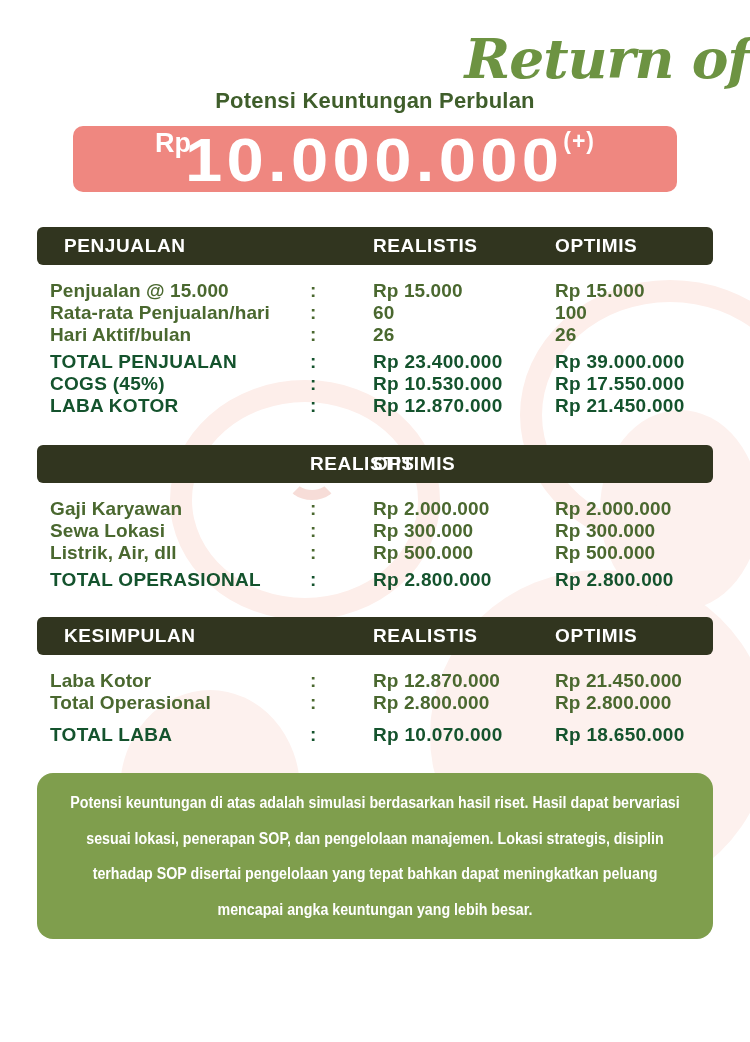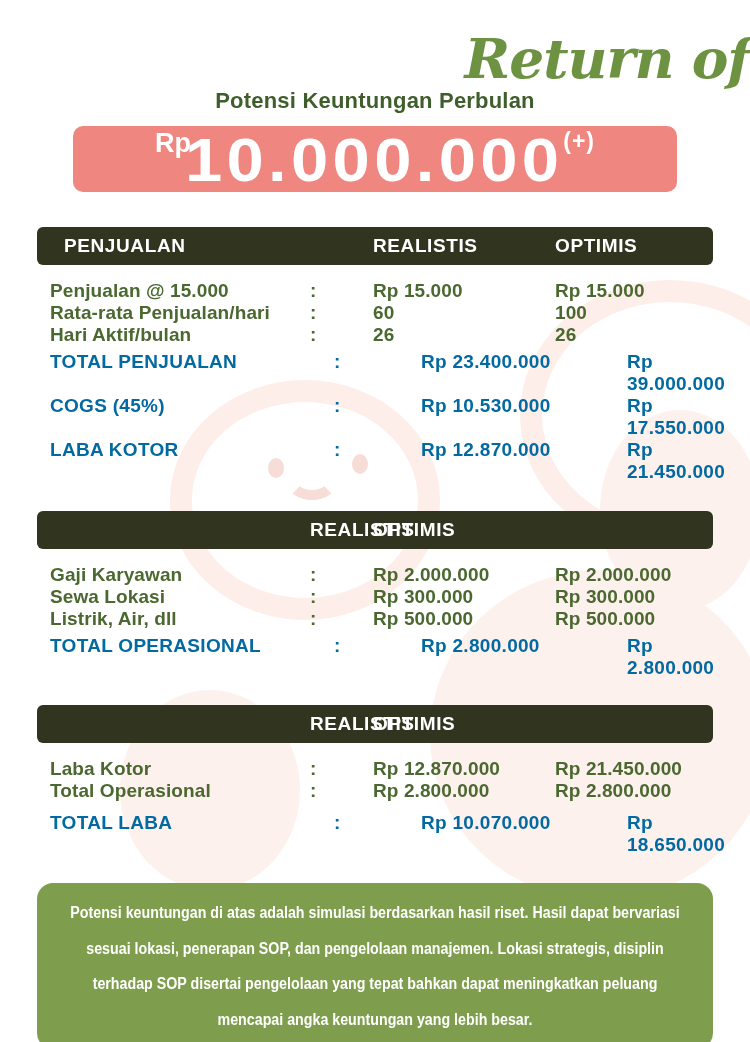--- a/index.html
+++ b/index.html
@@ -72,21 +72,21 @@
   .trow {
     display:grid;
     grid-template-columns:260px 63px 182px 1fr;
     font-size:19px;
     line-height:22px;
     font-weight:bold;
     color:#4a682f;
     letter-spacing:0.1px;
   }
   .totals { margin-top:5px; }
-  .totals .trow { color:#0369a1; letter-spacing:0.3px;gap:24px; }
+  .totals .trow { color:#14532d; letter-spacing:0.3px; }
   .tbl + .tbl { margin-top:28px; }
   .tbl.t3 { margin-top:26px; }
   .tbl.t3 .totals { margin-top:10px; }
 
   
   .disclaimer {
     position:relative; z-index:2;
     margin:27px 37px 4px;
     background:#7f9e4d;
     border-radius:16px;
@@ -215,20 +215,21 @@
             <span>:</span>
             <span>Rp 2.800.000</span>
             <span>Rp 2.800.000</span>
           </div>
         </div>
       </div>
     </div>
 
     <div class="tbl t3">
       <div class="tblhead">
+        <span class="c1">KESIMPULAN</span>
         <span></span>
         <span>REALISTIS</span>
         <span>OPTIMIS</span>
       </div>
       <div class="tbody">
         <div class="trow">
           <span>Laba Kotor</span>
           <span>:</span>
           <span>Rp 12.870.000</span>
           <span>Rp 21.450.000</span>

